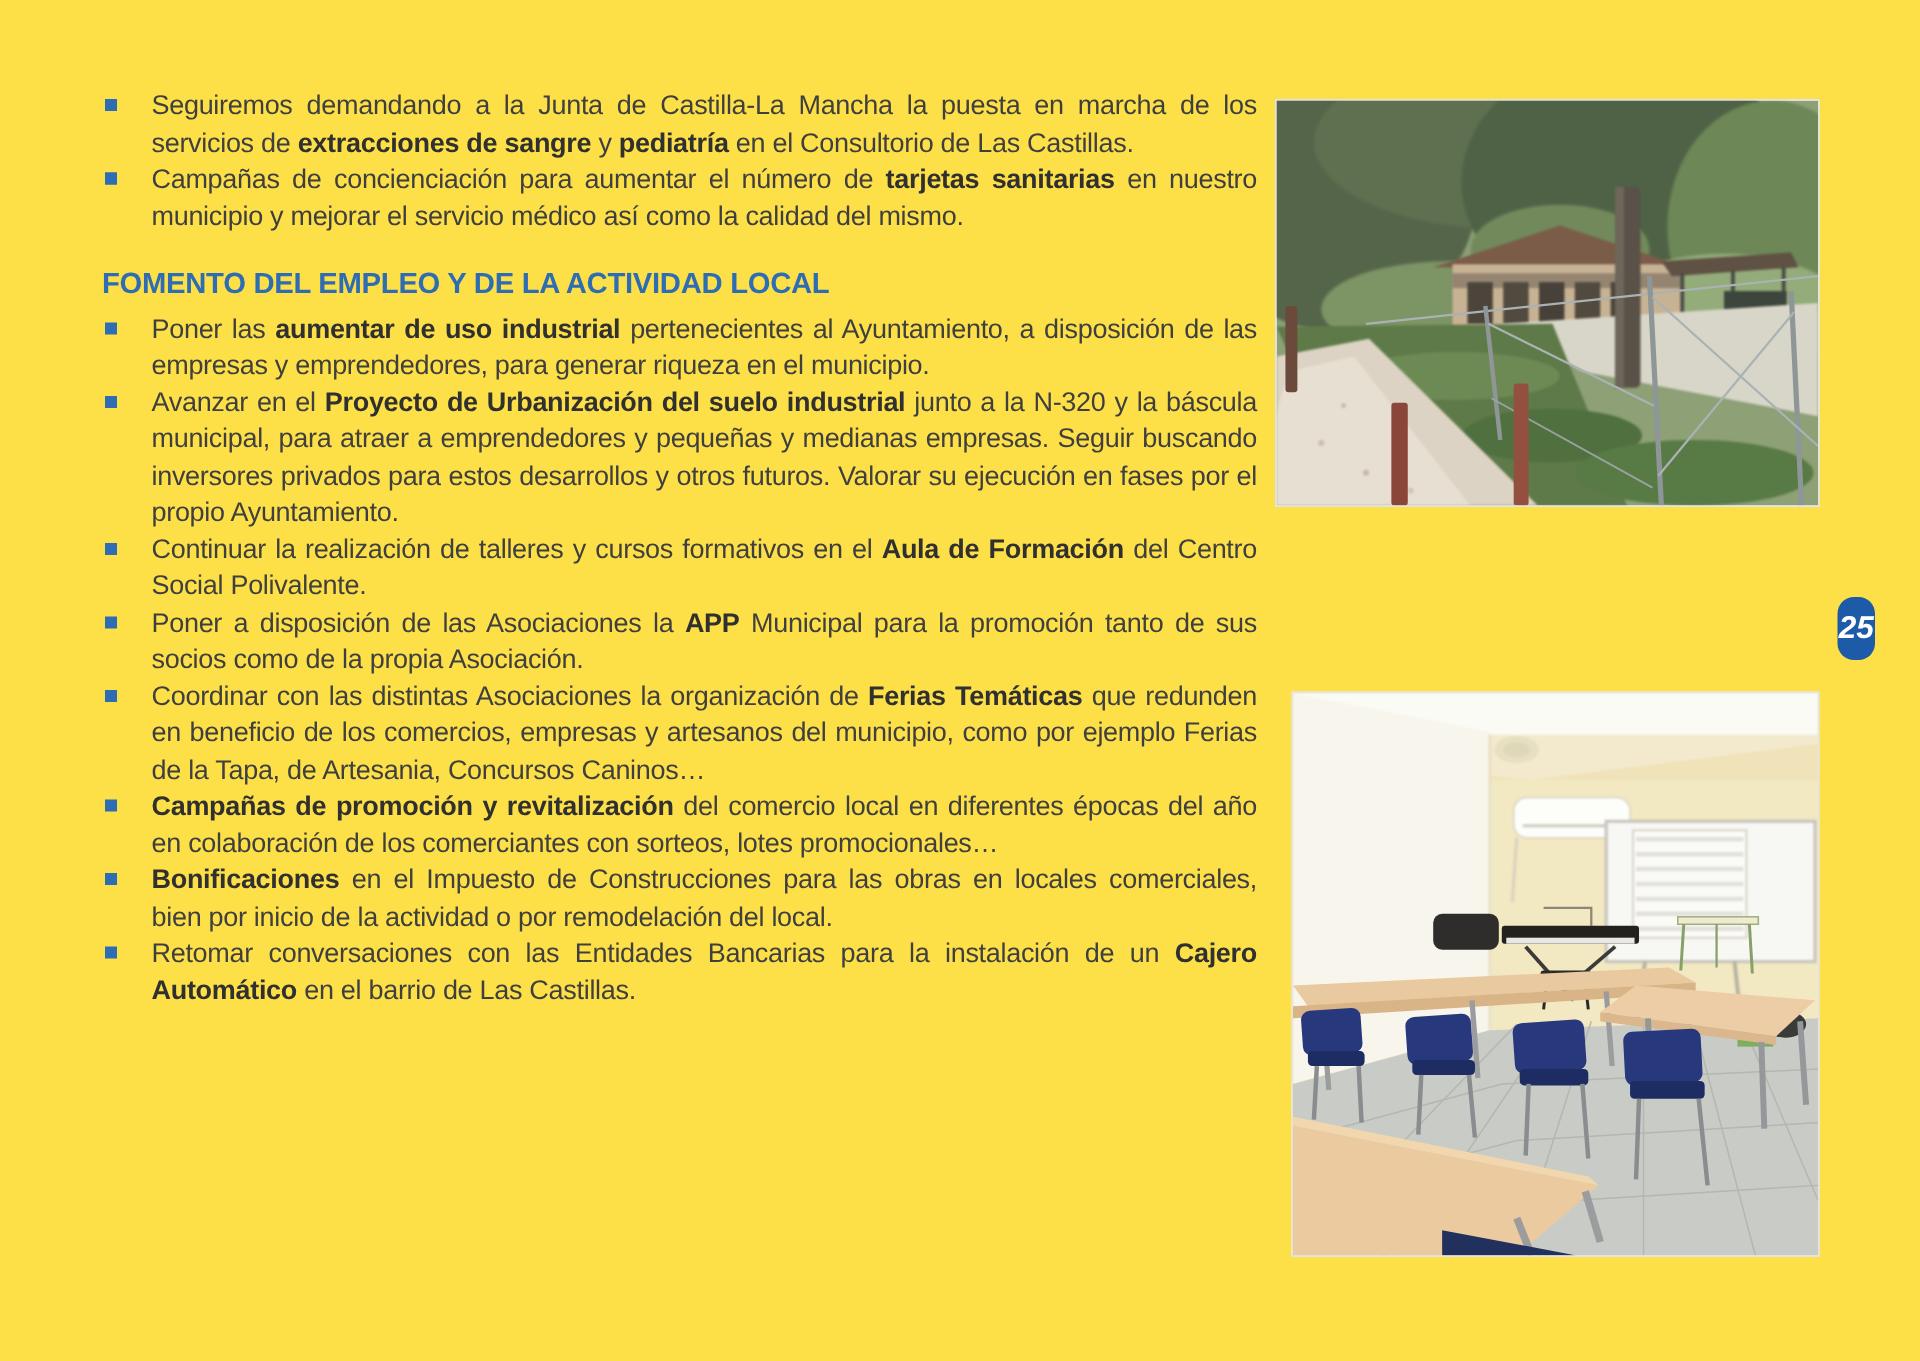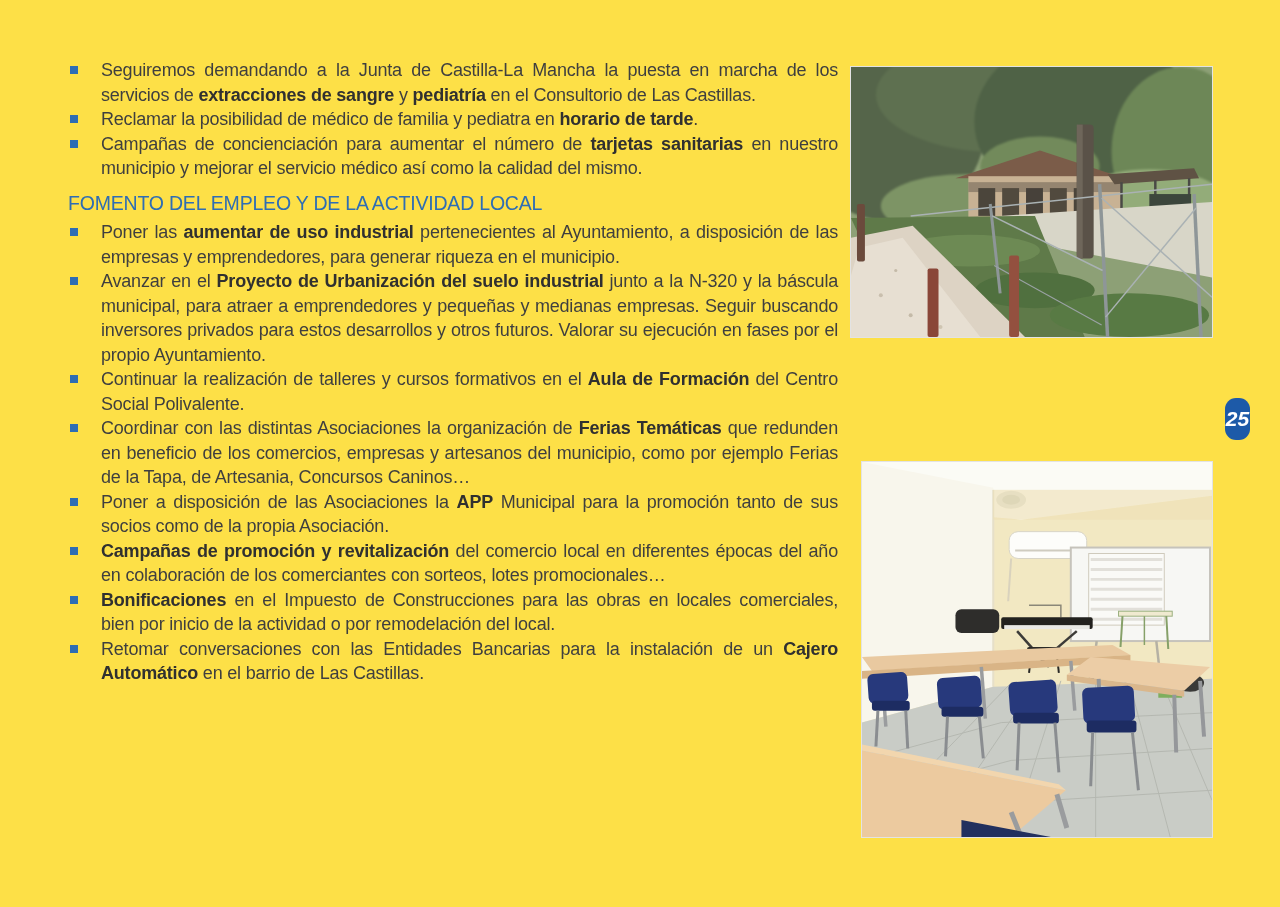--- a/index.html
+++ b/index.html
@@ -32,23 +32,23 @@
   li.bullet-item .bullet{
     position:absolute;left:2px;top:8px;
     width:8px;height:8px;
     background:var(--accent);
     display:inline-block;
   }
   li.bullet-item b{font-weight:bold;color:#303030;}
   h2.section-heading{
     color:var(--accent);
     font-size:19.5px;
-    font-weight:normal;
+    font-weight:bold;
     letter-spacing:-0.2px;
-    margin-top:10px;
+    margin-top:21px;
     margin-bottom:5px;
   }
   
   .page-badge{
     position:absolute;left:1225px;top:398px;
     width:25px;height:42px;
     background:var(--badge);
     border-radius:11px;
     display:flex;align-items:center;justify-content:center;
     color:#ffffff;font-size:21px;font-weight:bold;font-style:italic;
@@ -63,30 +63,30 @@
   .soft2{filter:blur(0.6px);}
 </style>
 </head>
 <body>
 
 <div class="page">
 
   <div class="text-col">
     <ul class="bullets">
         <li class="bullet-item"><span class="bullet"></span><span><span>Seguiremos demandando a la Junta de Castilla-La Mancha la puesta en marcha de los servicios de </span><b>extracciones de sangre</b><span> y </span><b>pediatría</b><span> en el Consultorio de Las Castillas.</span></span></li>
-        <li class="bullet-item"><span class="bullet"></span><span><span>Reclamar la posibilidad de médico de familia y pediatra en </span><b>horario de tarde</b><span>.</span></span></li>
+        <li class="bullet-item"><span class="bullet"></span></li>
         <li class="bullet-item"><span class="bullet"></span><span><span>Campañas de concienciación para aumentar el número de </span><b>tarjetas sanitarias</b><span> en nuestro municipio y mejorar el servicio médico así como la calidad del mismo.</span></span></li>
       </ul>
     <h2 class="section-heading">FOMENTO DEL EMPLEO Y DE LA ACTIVIDAD LOCAL</h2>
     <ul class="bullets">
         <li class="bullet-item"><span class="bullet"></span><span><span>Poner las </span><b>aumentar de uso industrial</b><span> pertenecientes al Ayuntamiento, a disposición de las empresas y emprendedores, para generar riqueza en el municipio.</span></span></li>
         <li class="bullet-item"><span class="bullet"></span><span><span>Avanzar en el </span><b>Proyecto de Urbanización del suelo industrial</b><span> junto a la N-320 y la báscula municipal, para atraer a emprendedores y pequeñas y medianas empresas. Seguir buscando inversores privados para estos desarrollos y otros futuros. Valorar su ejecución en fases por el propio Ayuntamiento.</span></span></li>
         <li class="bullet-item"><span class="bullet"></span><span><span>Continuar la realización de talleres y cursos formativos en el </span><b>Aula de Formación</b><span> del Centro Social Polivalente.</span></span></li>
+        <li class="bullet-item"><span class="bullet"></span><span><span>Poner a disposición de las Asociaciones la </span><b>APP</b><span> Municipal para la promoción tanto de sus socios como de la propia Asociación.</span></span></li>
         <li class="bullet-item"><span class="bullet"></span><span><span>Coordinar con las distintas Asociaciones la organización de </span><b>Ferias Temáticas</b><span> que redunden en beneficio de los comercios, empresas y artesanos del municipio, como por ejemplo Ferias de la Tapa, de Artesania, Concursos Caninos…</span></span></li>
-        <li class="bullet-item"><span class="bullet"></span><span><span>Poner a disposición de las Asociaciones la </span><b>APP</b><span> Municipal para la promoción tanto de sus socios como de la propia Asociación.</span></span></li>
         <li class="bullet-item"><span class="bullet"></span><span><b>Campañas de promoción y revitalización</b><span> del comercio local en diferentes épocas del año en colaboración de los comerciantes con sorteos, lotes promocionales…</span></span></li>
         <li class="bullet-item"><span class="bullet"></span><span><b>Bonificaciones</b><span> en el Impuesto de Construcciones para las obras en locales comerciales, bien por inicio de la actividad o por remodelación del local.</span></span></li>
         <li class="bullet-item"><span class="bullet"></span><span><span>Retomar conversaciones con las Entidades Bancarias para la instalación de un </span><b>Cajero Automático</b><span> en el barrio de Las Castillas.</span></span></li>
       </ul>
   </div>
 
   <div class="page-badge">25</div>
 
   <figure class="photo photo-top" role="img" aria-label="Camino de grava junto a valla metálica, árboles y edificio bajo con porche (exterior del Consultorio de Las Castillas)">
     <svg viewBox="0 0 363 272" preserveAspectRatio="none">

